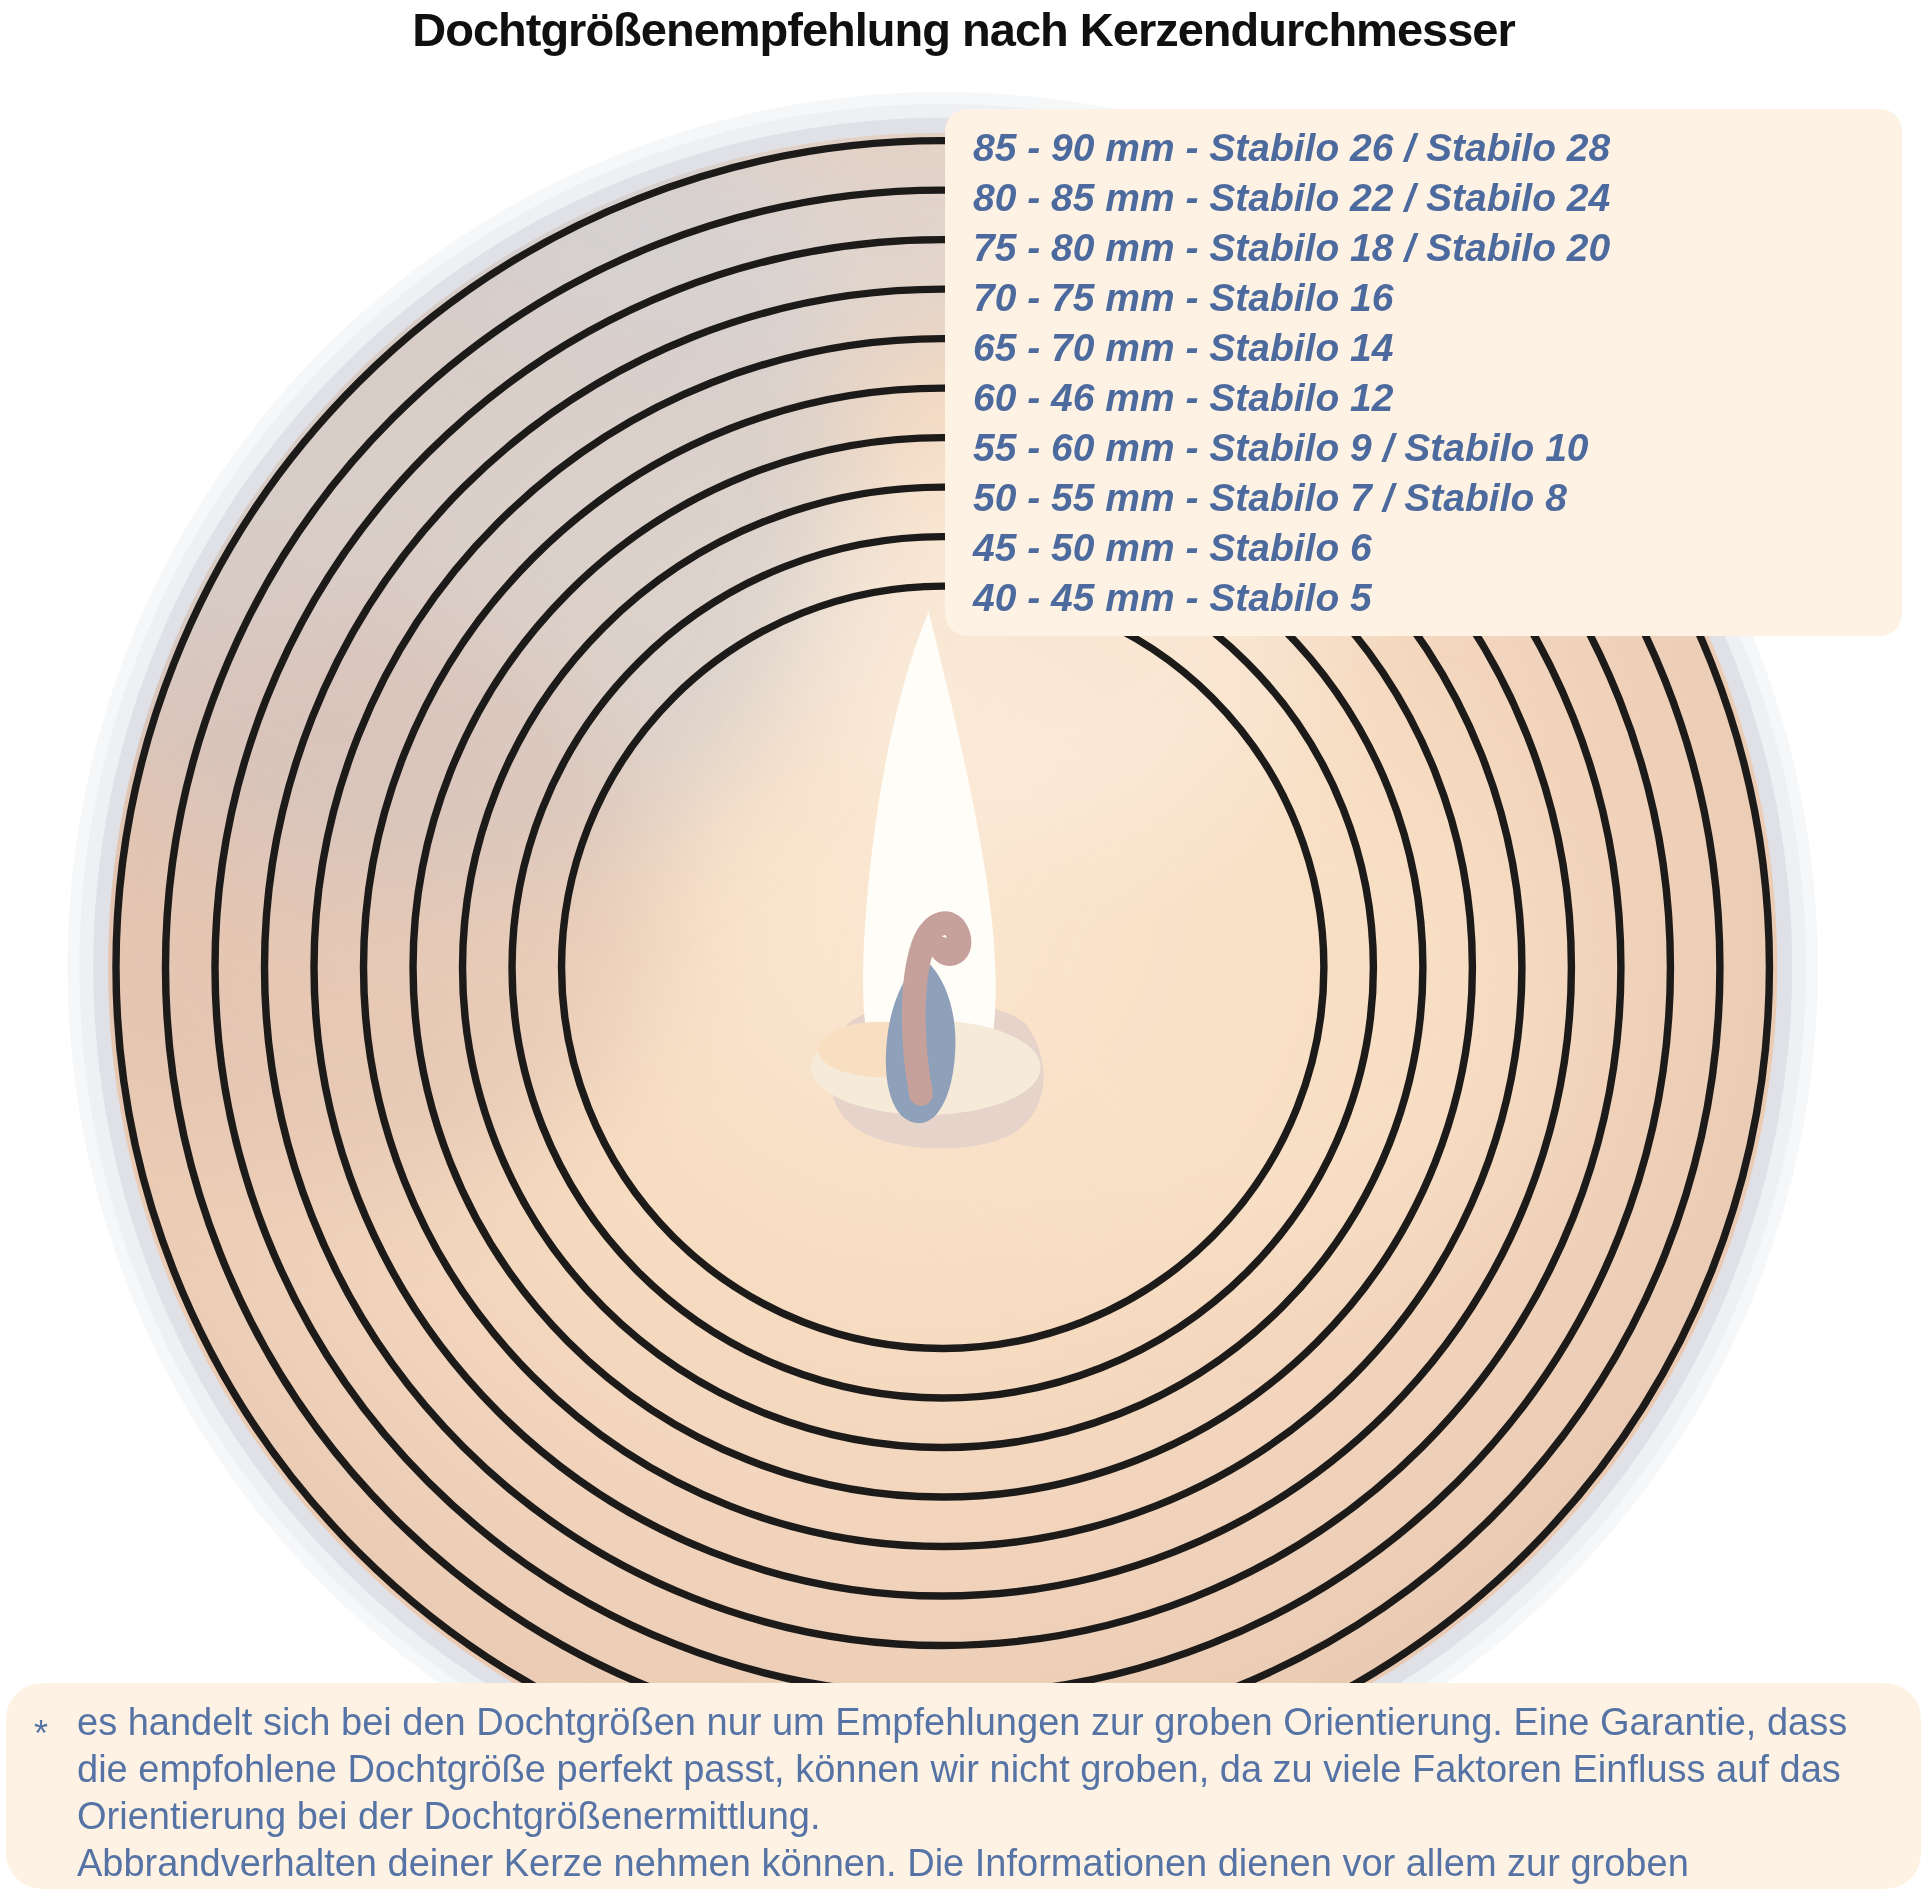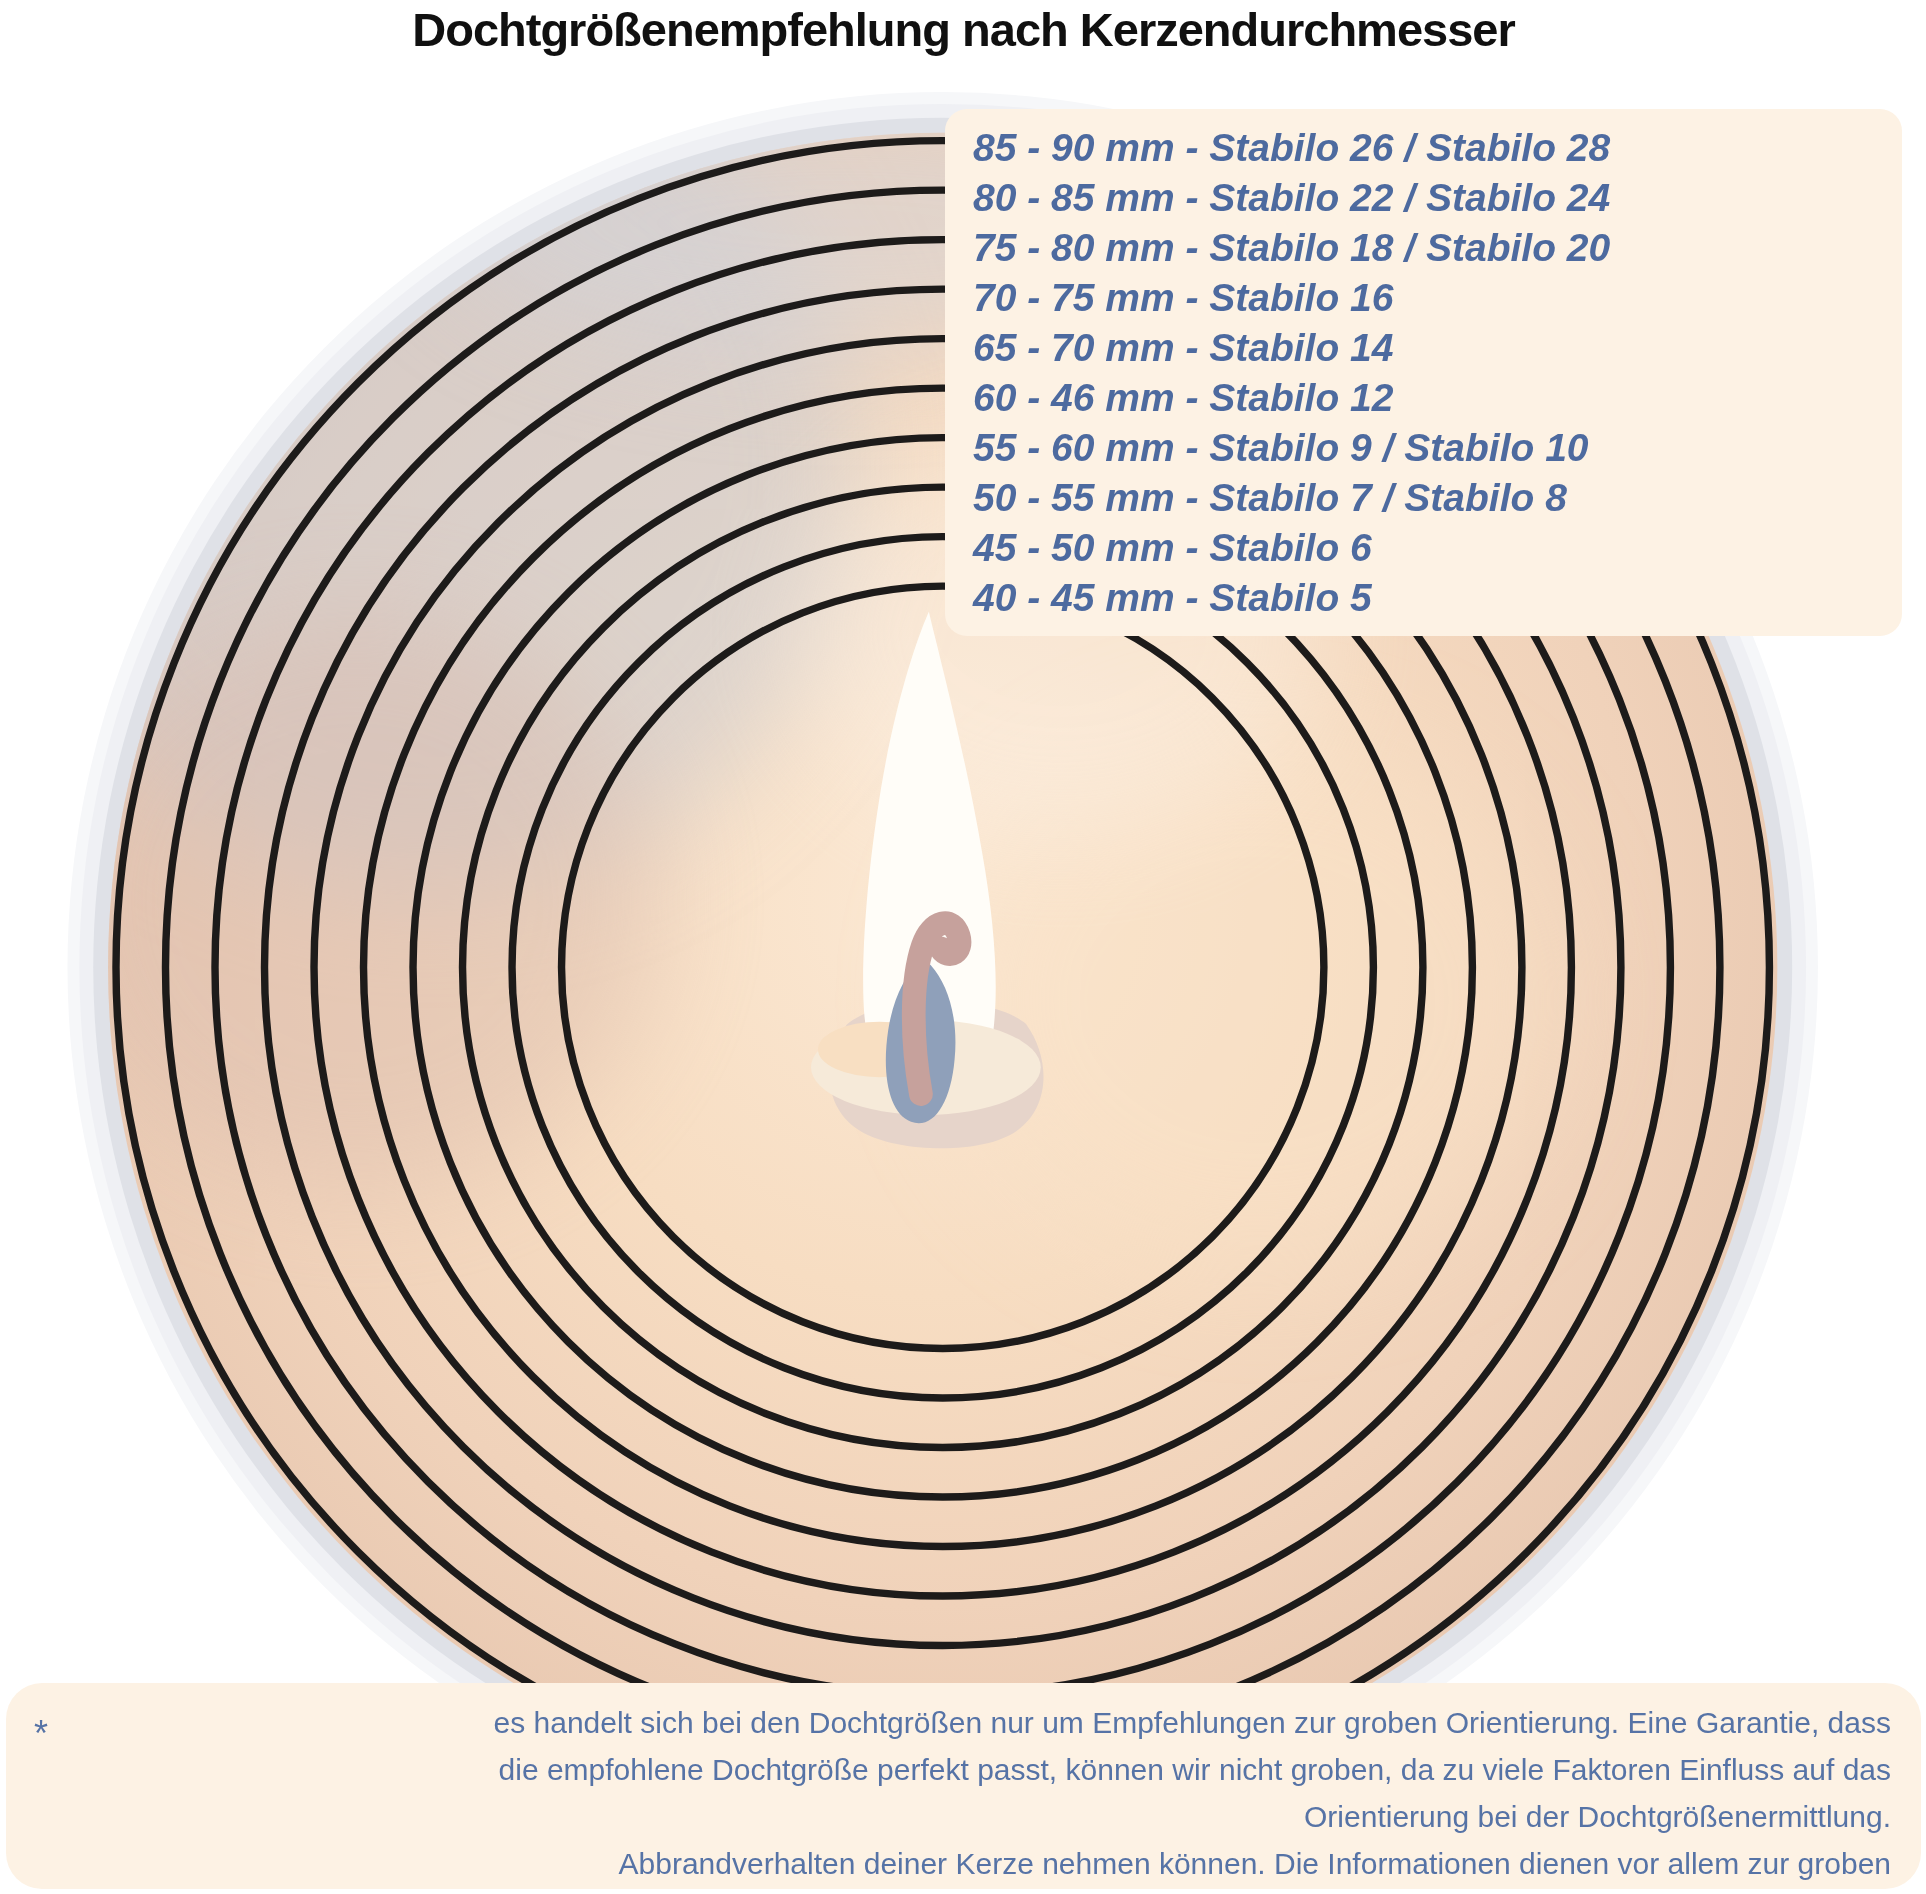--- a/index.html
+++ b/index.html
@@ -45,23 +45,22 @@
     box-sizing:border-box;
   }
   .footnote .star{
     position:absolute;left:28px;top:30px;
     font-size:36px;color:var(--fnote);font-weight:normal;
   }
   .fn-lines{
     position:absolute;left:71px;top:16px;right:30px;
   }
   .fn-line{
-    font-size:30px;line-height:47px;color:var(--fnote);
+    font-size:38px;line-height:47px;color:var(--fnote);
     white-space:nowrap;
-    text-align:right;
   }
 </style>
 </head>
 <body>
 
 <div class="page">
 
   <h1 class="title">Dochtgrößenempfehlung nach Kerzendurchmesser</h1>
 
   <svg class="candle-svg" width="1927" height="1895" viewBox="0 0 1946 1914" xmlns="http://www.w3.org/2000/svg">

